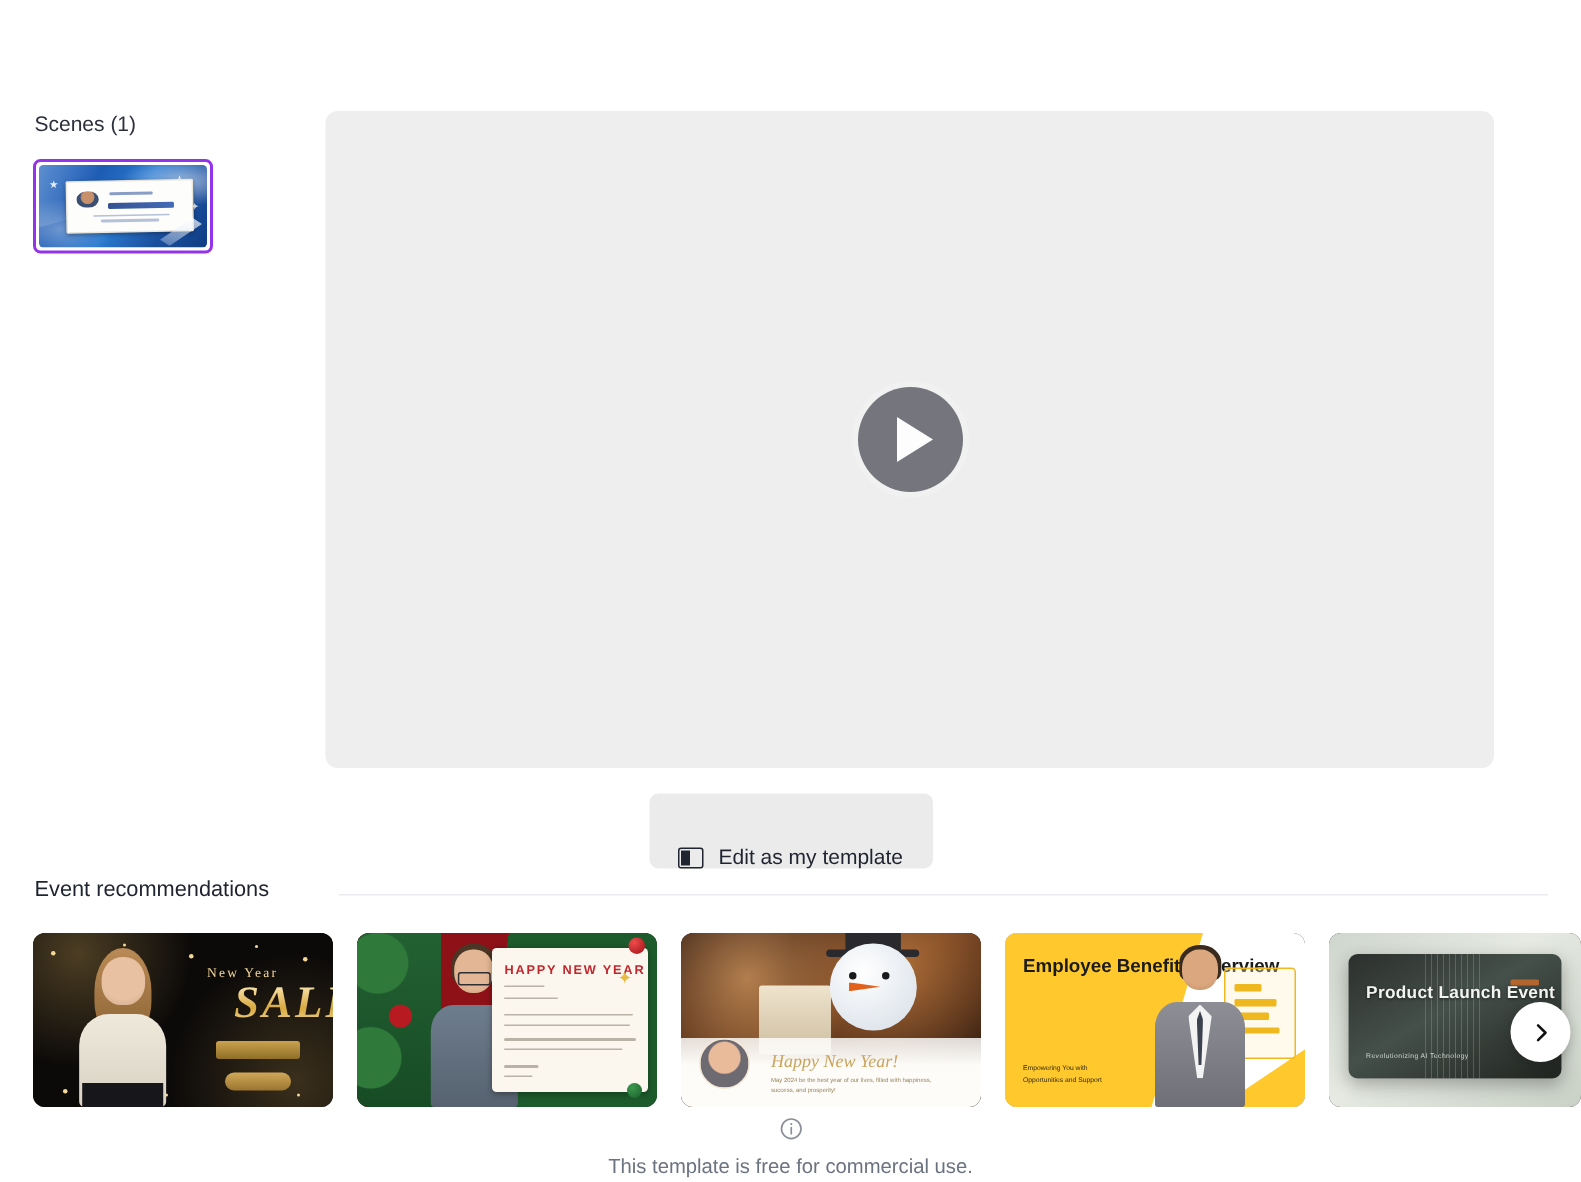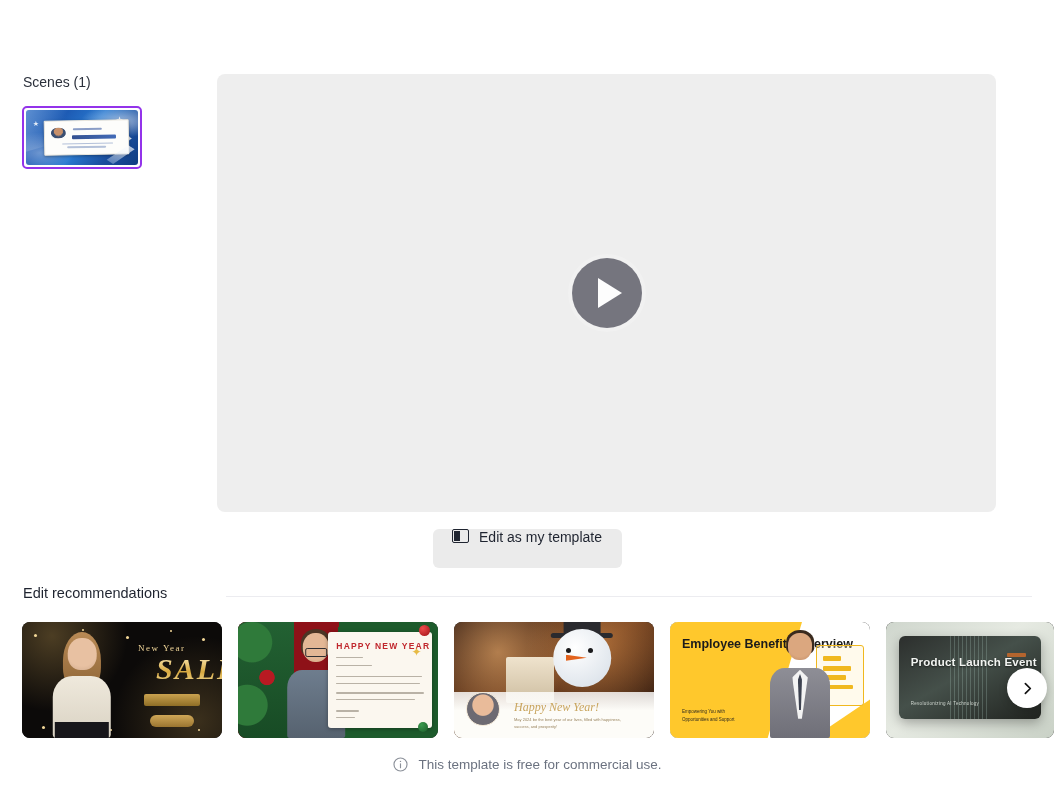--- a/index.html
+++ b/index.html
@@ -90,22 +90,22 @@
     width: 0; height: 0; margin-left: 6px;
     border-left: 24px solid #fff;
     border-top: 15px solid transparent;
     border-bottom: 15px solid transparent;
   }
 
   
   .actions { position: absolute; left: 0; top: 529px; width: 1054px; height: 42px;
              display: flex; justify-content: center; gap: 14px; }
   .btn {
-    height: 39px; border: none; border-radius: 6px; cursor: pointer;
-    display: inline-flex; align-items: flex-start; justify-content: center; gap: 10px;
+    height: 50px; border: none; border-radius: 6px; cursor: pointer;
+    display: inline-flex; align-items: flex-end; justify-content: center; gap: 10px;
     font-family: "Liberation Sans", sans-serif; font-size: 14px;
   }
   .btn-edit { width: 189px; background: #ebebeb; color: #1f2430; }
   .btn-use  { width: 189px; background: #8b32ee; color: #ffffff; font-weight: bold; }
   .icn-tmpl {
     width: 17px; height: 14px; border: 1.8px solid #1f2430; border-radius: 2px;
     position: relative; flex: none;
   }
   .icn-tmpl::after {
     content:""; position:absolute; left:1px; top:1px; bottom:1px; width:6px; background:#1f2430;
@@ -261,21 +261,21 @@
     background:#c96a2a; border-radius:1px; opacity:.85; }
   .carousel-next {
     position:absolute; left:1007px; top: 46px;
     width:40px; height:40px; border-radius:50%; background:#fff;
     box-shadow: 0 2px 8px rgba(0,0,0,.18);
     display:flex; align-items:center; justify-content:center; cursor:pointer;
   }
 
   
   .footer { position:absolute; left:0; top:752px; width:1054px; height:24px;
-    display:flex; align-items:center; justify-content:center; gap:9px; }
+    display:flex; align-items:center; justify-content:center; gap:9px;flex-direction:column; }
   .info-icon { width:17px; height:17px; }
   .footer-text { font-size:13.5px; color:#6b7280; }
 </style>
 </head>
 <body>
 
 <div class="modal">
 
 
   <div class="scenes-label">Scenes (1)</div>
@@ -303,21 +303,21 @@
   </div>
 
   <div class="actions">
     <button class="btn btn-edit">
       <span class="icn-tmpl"></span>
       <span>Edit as my template</span>
     </button>
   </div>
 
   <div class="rec-head">
-    <div class="rec-title">Edit recommendations</div>
+    <div class="rec-title">Event recommendations</div>
     <div class="rec-rule"></div>
   </div>
 
   <div class="carousel">
 
     <div class="card c1">
       <div class="c1-bg"></div>
       <div class="dot" style="left:6%;top:10%;width:3px;height:3px;"></div>
       <div class="dot" style="left:30%;top:6%;width:2px;height:2px;"></div>
       <div class="dot" style="left:52%;top:12%;width:3px;height:3px;"></div>

